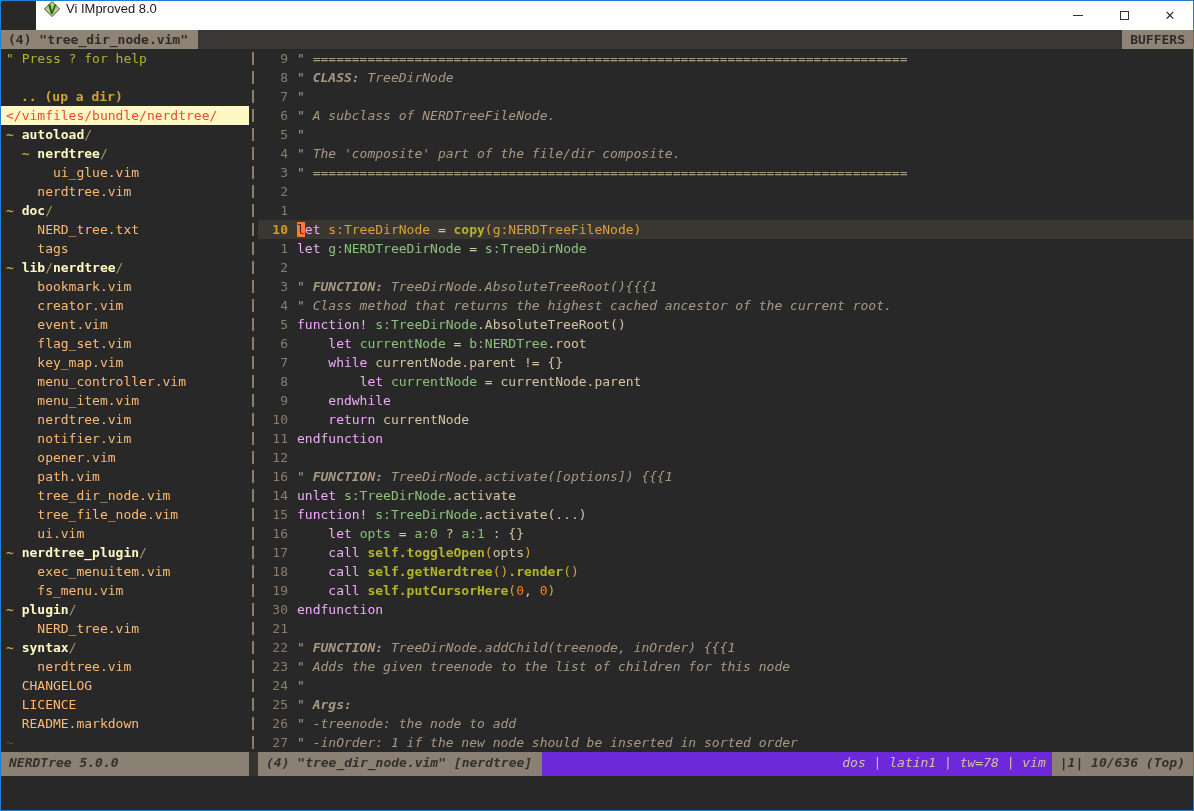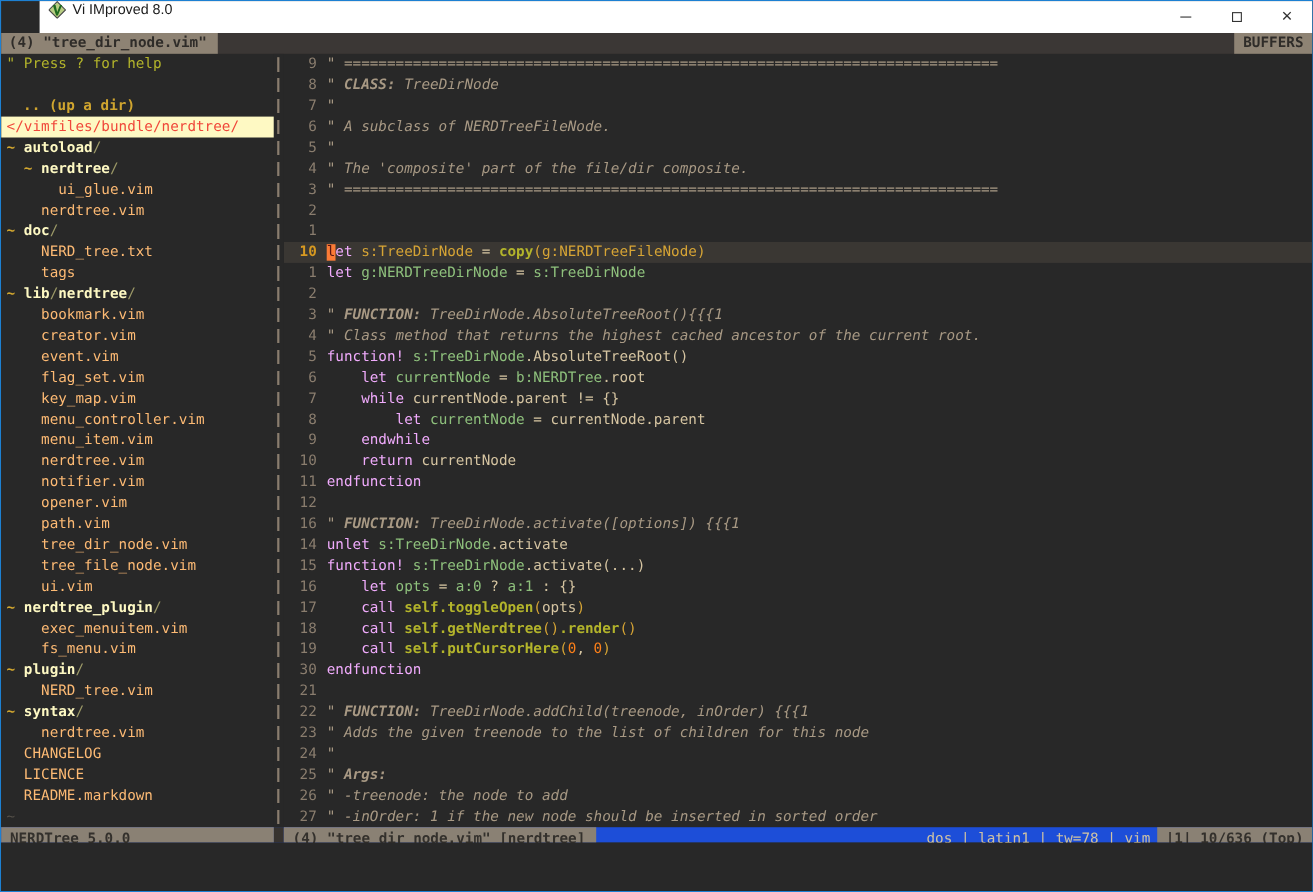--- a/index.html
+++ b/index.html
@@ -52,21 +52,21 @@
   .s-cursor{background:#fb7b36;color:#5e1712;}
   .s-help{color:#b3b42b;}
   .s-updir{color:#d0a52f;font-weight:bold;margin-left:15px;}
   .s-tilde{color:#d0a52f;font-weight:bold;}
   .s-dir{color:#fef9c3;font-weight:bold;}
   .s-slash{color:#9d9a68;}
   .s-file{color:#fdba74;}
   .s-rootpath{color:#f0473a;}
   .s-emptyTilde{color:#555049;}
   
-  .statusline{height:14px;flex:0 0 auto;display:flex;background:#1d4ed8;font-size:13px;line-height:22px;}
+  .statusline{height:24px;flex:0 0 auto;display:flex;background:#6d28d9;font-size:13px;line-height:22px;font-style:italic;}
   .sl-tree{width:248px;flex:0 0 auto;background:#8a8174;color:#33302c;font-weight:bold;padding-left:8px;white-space:pre;}
   .sl-gap{width:9px;flex:0 0 auto;background:#37332f;}
   .sl-file{background:#8a8174;color:#33302c;font-weight:bold;padding:0 10px 0 8px;white-space:pre;}
   .sl-fill{flex:1;}
   .sl-flags{color:#d0c3a3;padding-right:6px;white-space:pre;}
   .sl-pos{background:#8a8174;color:#33302c;font-weight:bold;padding:0 8px;white-space:pre;}
   
   .cmdline{flex:1;background:#282828;}
 </style>
 </head>

